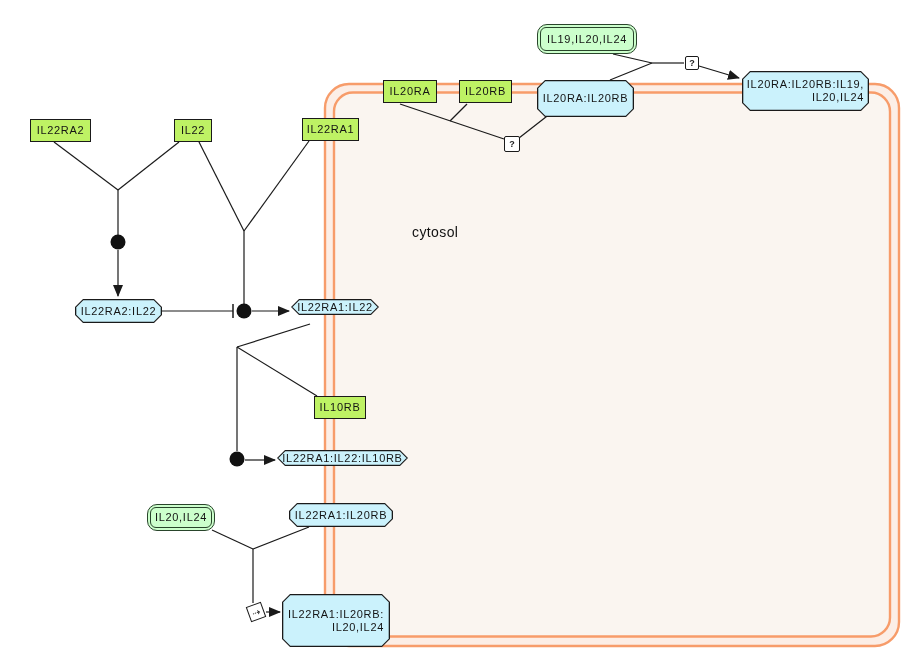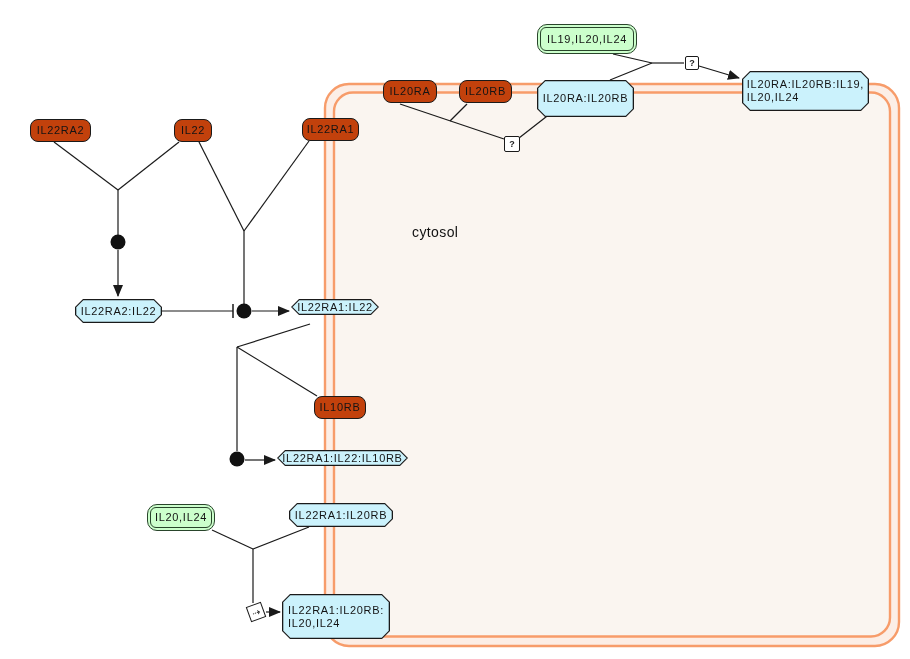--- a/index.html
+++ b/index.html
@@ -6,28 +6,28 @@
   .canvas {
     position:relative; width:910px; height:659px; overflow:hidden;
     font-family:"Liberation Sans","DejaVu Sans",sans-serif;
     background:#ffffff;
   }
   .canvas svg { position:absolute; left:0; top:0; }
 
   
   .nlabel {
     font-size:11px; letter-spacing:0.7px; color:#141414;
-    text-align:left; line-height:13px; white-space:nowrap;
+    text-align:right; line-height:13px; white-space:nowrap;
   }
   .multiline { white-space:pre-line; }
 
   
   .protein {
     position:absolute; box-sizing:border-box;
-    background:#c2410c; border:1.3px solid #1a1a1a; border-radius:8px;
+    background:#bef264; border:1.3px solid #1a1a1a; border-radius:0;
     display:flex; align-items:center; justify-content:center;
   }
 
   
   .set {
     position:absolute; box-sizing:border-box;
     background:#ccffcc; border:1.4px solid #29452b; border-radius:10px;
     padding:2px; display:flex;
   }
   .set-inner {
@@ -182,21 +182,21 @@
   <div class="complex" style="left:277px; top:450px; width:131px; height:16px;">
     <div class="cx-inner">
         <span class="nlabel">IL22RA1:IL22:IL10RB</span>
       </div>
   </div>
   <div class="complex" style="left:289px; top:503px; width:104px; height:24px;">
     <div class="cx-inner">
         <span class="nlabel">IL22RA1:IL20RB</span>
       </div>
   </div>
-  <div class="complex" style="left:282px; top:594px; width:108px; height:45px;">
+  <div class="complex" style="left:282px; top:594px; width:108px; height:53px;">
     <div class="cx-inner">
         <span class="nlabel multiline">IL22RA1:IL20RB:
 IL20,IL24</span>
       </div>
   </div>
 
   <div class="qbox" style="left:504px; top:136px; width:16px; height:16px;">?</div>
   <div class="qbox" style="left:685px; top:56px; width:14px; height:14px;">?</div>
 
   <div class="dbox" style="left:248px; top:604px; width:16px; height:16px;">⇢</div>

